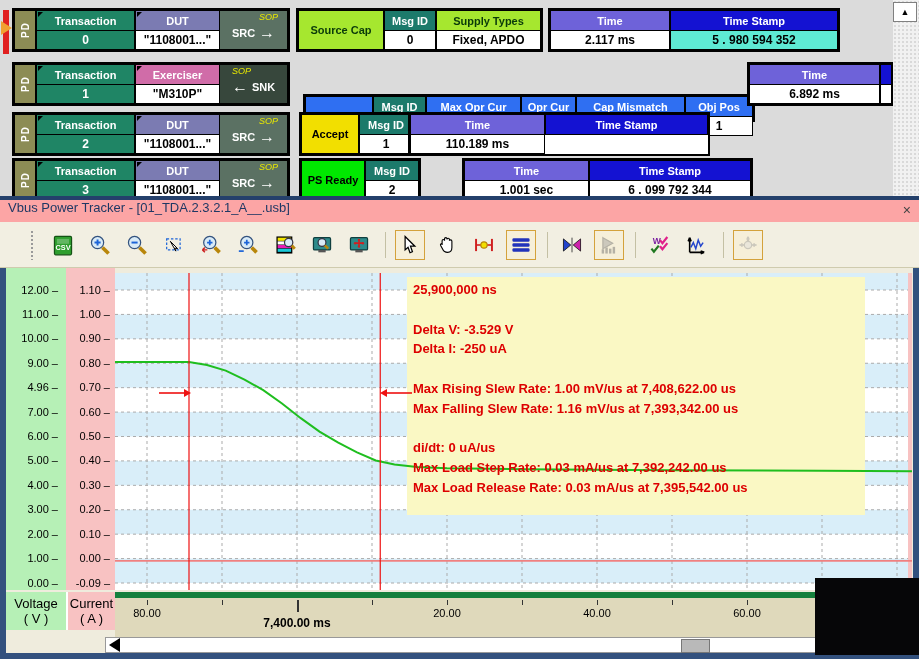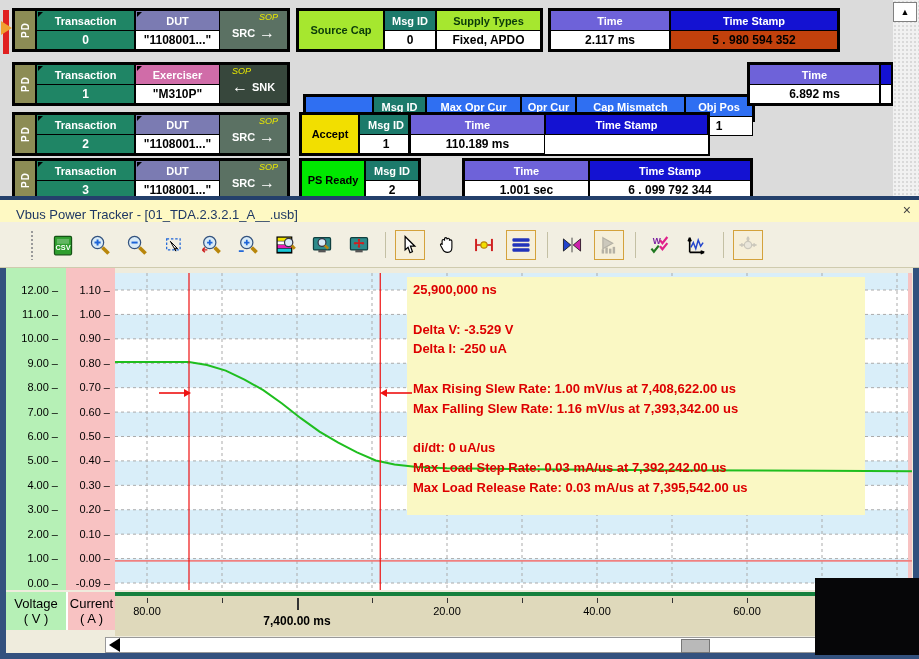--- a/index.html
+++ b/index.html
@@ -14,22 +14,22 @@
   .sop{position:absolute;top:1px;font-size:9px;font-style:italic;font-weight:normal;color:#E8E800;}
   .arrowg{font-size:16px;font-weight:bold;color:#fff;line-height:1;}
   #pane-scrollbar{position:absolute;right:0;top:0;width:26px;height:196px;background:#F1F1F1;
     background-image:radial-gradient(#d9d9d9 1px, transparent 1px);background-size:4px 4px;}
   #pane-scroll-up{position:absolute;right:2px;top:2px;width:22px;height:18px;background:#fff;border:1px solid #808080;
     display:flex;align-items:center;justify-content:center;font-size:9px;color:#000;}
   .selmark-strip{position:absolute;left:3px;top:10px;width:6px;height:44px;background:#E02020;}
   .selmark-arrow{position:absolute;left:1px;top:21px;width:0;height:0;border-top:7px solid transparent;border-bottom:7px solid transparent;border-left:11px solid #F0A030;}
   
   #vbus{position:absolute;left:0;top:196px;width:919px;height:463px;background:#EFECDD;border-top:4px solid #24406B;}
-  #titlebar{position:absolute;left:0;top:0;width:919px;height:22px;background:#fef9c3;color:#1F3864;
-    font-size:13px;display:flex;align-items:flex-end;padding-left:16px;box-sizing:border-box;}
+  #titlebar{position:absolute;left:0;top:0;width:919px;height:22px;background:#fca5a5;color:#1F3864;
+    font-size:13px;display:flex;align-items:flex-start;padding-left:8px;box-sizing:border-box;}
   #title-close{position:absolute;right:8px;top:2px;font-size:14px;color:#444;cursor:default;}
   #toolbar{position:absolute;left:0;top:22px;width:919px;height:46px;background:#F2EFE2;border-bottom:1px solid #CFCBAE;
     display:flex;align-items:center;padding-left:30px;box-sizing:border-box;}
   .grip{width:4px;height:30px;margin-right:14px;background-image:radial-gradient(#9a9a9a 1px, transparent 1px);background-size:4px 4px;}
   .tbtn{width:28px;height:28px;margin-right:7px;display:flex;align-items:center;justify-content:center;border:1px solid transparent;}
   .tbtn.sel{border:1px solid #D4A23C;background:#F6EFD9;}
   .tbtn.dis svg{opacity:.45;filter:grayscale(1);}
   .tsep{width:1px;height:26px;background:#C4C0A4;margin:0 9px 0 4px;}
   
   #chart{position:absolute;left:0;top:68px;width:919px;height:395px;background:#EFECDD;}
@@ -38,21 +38,21 @@
   #chart .navy-b{position:absolute;left:0;top:385px;width:919px;height:10px;background:#33517E;}
   #vaxis-col{position:absolute;left:6px;top:0;width:60px;height:322px;background:#B6F0B6;}
   #caxis-col{position:absolute;left:66px;top:0;width:49px;height:322px;background:#F8C2C2;}
   .ytick{position:absolute;font-size:11px;color:#000;text-align:right;white-space:nowrap;}
   #vaxis-name{position:absolute;left:6px;top:324px;width:60px;height:38px;background:#B6F0B6;border-right:2px solid #fff;
     display:flex;flex-direction:column;align-items:center;justify-content:center;font-size:13px;color:#000;}
   #caxis-name{position:absolute;left:68px;top:324px;width:47px;height:38px;background:#F8C2C2;
     display:flex;flex-direction:column;align-items:center;justify-content:center;font-size:13px;color:#000;}
   #plot{position:absolute;left:115px;top:5px;width:797px;height:317px;background:#fff;}
   #annotation{position:absolute;left:413px;top:12px;width:450px;line-height:19.8px;font-size:13px;font-weight:bold;color:#DD0000;white-space:nowrap;pointer-events:none;}
-  #xaxis{position:absolute;left:115px;top:324px;width:798px;height:40px;background:#DFD9BB;border-top:4px solid #15803d;}
+  #xaxis{position:absolute;left:115px;top:324px;width:798px;height:40px;background:#DFD9BB;border-top:6px solid #15803d;}
   .xtick{position:absolute;width:1px;height:5px;background:#333;top:2px;}
   .xtick.major{width:2px;height:12px;}
   .xlabel{position:absolute;top:9px;font-size:11px;color:#000;transform:translateX(-50%);white-space:nowrap;}
   .xlabel.major{top:18px;font-size:12px;font-weight:bold;}
   #hscroll-track{position:absolute;left:105px;top:369px;width:808px;height:16px;background:#fff;border:1px solid #999;box-sizing:border-box;}
   #hscroll-left{position:absolute;left:3px;top:0px;width:0;height:0;border-top:7px solid transparent;border-bottom:7px solid transparent;border-right:11px solid #000;}
   #hscroll-thumb{position:absolute;left:575px;top:1px;width:27px;height:12px;background:#B9B9B9;border:1px solid #777;}
   #redaction{position:absolute;left:815px;top:578px;width:104px;height:77px;background:#060608;}
 </style>
 </head>
@@ -84,21 +84,21 @@
           <div class="tcell" style="position: absolute; left: 0px; top: 0px; width: 86px; height: 40px; background: rgb(166, 231, 47); color: rgb(10, 58, 10);">Source Cap</div>
           <div class="tcell" style="position: absolute; left: 86px; top: 0px; width: 52px; height: 21px; background: rgb(28, 122, 107); color: rgb(255, 255, 255);">Msg ID</div>
           <div class="tcell tval" style="position: absolute; left: 86px; top: 20px; width: 52px; height: 20px; background: rgb(255, 255, 255); color: rgb(0, 0, 0);">0</div>
           <div class="tcell" style="position: absolute; left: 138px; top: 0px; width: 105px; height: 21px; background: rgb(166, 231, 47); color: rgb(10, 58, 10);">Supply Types</div>
           <div class="tcell tval" style="position: absolute; left: 138px; top: 20px; width: 105px; height: 20px; background: rgb(255, 255, 255); color: rgb(0, 0, 0);">Fixed, APDO</div>
         </div>
         <div class="tbox" style="position: absolute; left: 548px; top: 8px; width: 292px; height: 44px; overflow: hidden;">
           <div class="tcell" style="position: absolute; left: 0px; top: 0px; width: 120px; height: 21px; background: rgb(110, 98, 217); color: rgb(255, 255, 255);">Time</div>
           <div class="tcell tval" style="position: absolute; left: 0px; top: 20px; width: 120px; height: 20px; background: rgb(255, 255, 255); color: rgb(0, 0, 0);">2.117 ms</div>
           <div class="tcell" style="position: absolute; left: 120px; top: 0px; width: 168px; height: 21px; background: rgb(20, 18, 210); color: rgb(255, 255, 255);">Time Stamp</div>
-          <div class="tcell tval" style="position: absolute; left: 120px; top: 20px; width: 168px; height: 20px; background: #c2410c; color: rgb(0, 0, 0);">5 . 980 594 352</div>
+          <div class="tcell tval" style="position: absolute; left: 120px; top: 20px; width: 168px; height: 20px; background: #5eead4; color: rgb(0, 0, 0);">5 . 980 594 352</div>
         </div>
         <div class="tbox" style="position: absolute; left: 12px; top: 62px; width: 278px; height: 44px;">
           <div class="tcell" style="position: absolute; left: 0px; top: 0px; width: 22px; height: 40px; background: rgb(140, 140, 85);">
             <span class="pdtext">PD</span>
           </div>
           <div class="tcell" style="position: absolute; left: 22px; top: 0px; width: 99px; height: 21px; background: rgb(31, 133, 101); color: rgb(255, 255, 255);">Transaction<div class="corner"></div></div>
           <div class="tcell tval" style="position: absolute; left: 22px; top: 20px; width: 99px; height: 20px; background: rgb(31, 133, 101); color: rgb(255, 255, 255);">1</div>
           <div class="tcell" style="position: absolute; left: 121px; top: 0px; width: 85px; height: 21px; background: rgb(208, 108, 168); color: rgb(255, 255, 255);">Exerciser<div class="corner"></div></div>
           <div class="tcell tval" style="position: absolute; left: 121px; top: 20px; width: 85px; height: 20px; background: rgb(255, 255, 255); color: rgb(0, 0, 0);">"M310P"</div>
           <div class="tcell" style="position: absolute; left: 205px; top: 0px; width: 69px; height: 40px; background: rgb(55, 71, 60); color: rgb(255, 255, 255);">
@@ -427,21 +427,21 @@
           <div class="xtick" style="left: 782px;"></div>
         </div>
       <div id="hscroll-track">
         <div id="hscroll-left"></div>
         <div id="hscroll-thumb"></div>
       </div>
     <div class="ytick" style="left: 6px; top: 15.5px; width: 52px;">12.00 –</div>
         <div class="ytick" style="left: 6px; top: 39.917px; width: 52px;">11.00 –</div>
         <div class="ytick" style="left: 6px; top: 64.334px; width: 52px;">10.00 –</div>
         <div class="ytick" style="left: 6px; top: 88.751px; width: 52px;">9.00 –</div>
-        <div class="ytick" style="left: 6px; top: 113.168px; width: 52px;">8.00 –</div>
+        <div class="ytick" style="left: 6px; top: 113.168px; width: 52px;">4.96 –</div>
         <div class="ytick" style="left: 6px; top: 137.585px; width: 52px;">7.00 –</div>
         <div class="ytick" style="left: 6px; top: 162.002px; width: 52px;">6.00 –</div>
         <div class="ytick" style="left: 6px; top: 186.419px; width: 52px;">5.00 –</div>
         <div class="ytick" style="left: 6px; top: 210.836px; width: 52px;">4.00 –</div>
         <div class="ytick" style="left: 6px; top: 235.253px; width: 52px;">3.00 –</div>
         <div class="ytick" style="left: 6px; top: 259.67px; width: 52px;">2.00 –</div>
         <div class="ytick" style="left: 6px; top: 284.087px; width: 52px;">1.00 –</div>
         <div class="ytick" style="left: 6px; top: 308.504px; width: 52px;">0.00 –</div>
         <div class="ytick" style="left: 66px; top: 15.5px; width: 44px;">1.10 –</div>
         <div class="ytick" style="left: 66px; top: 39.917px; width: 44px;">1.00 –</div>

